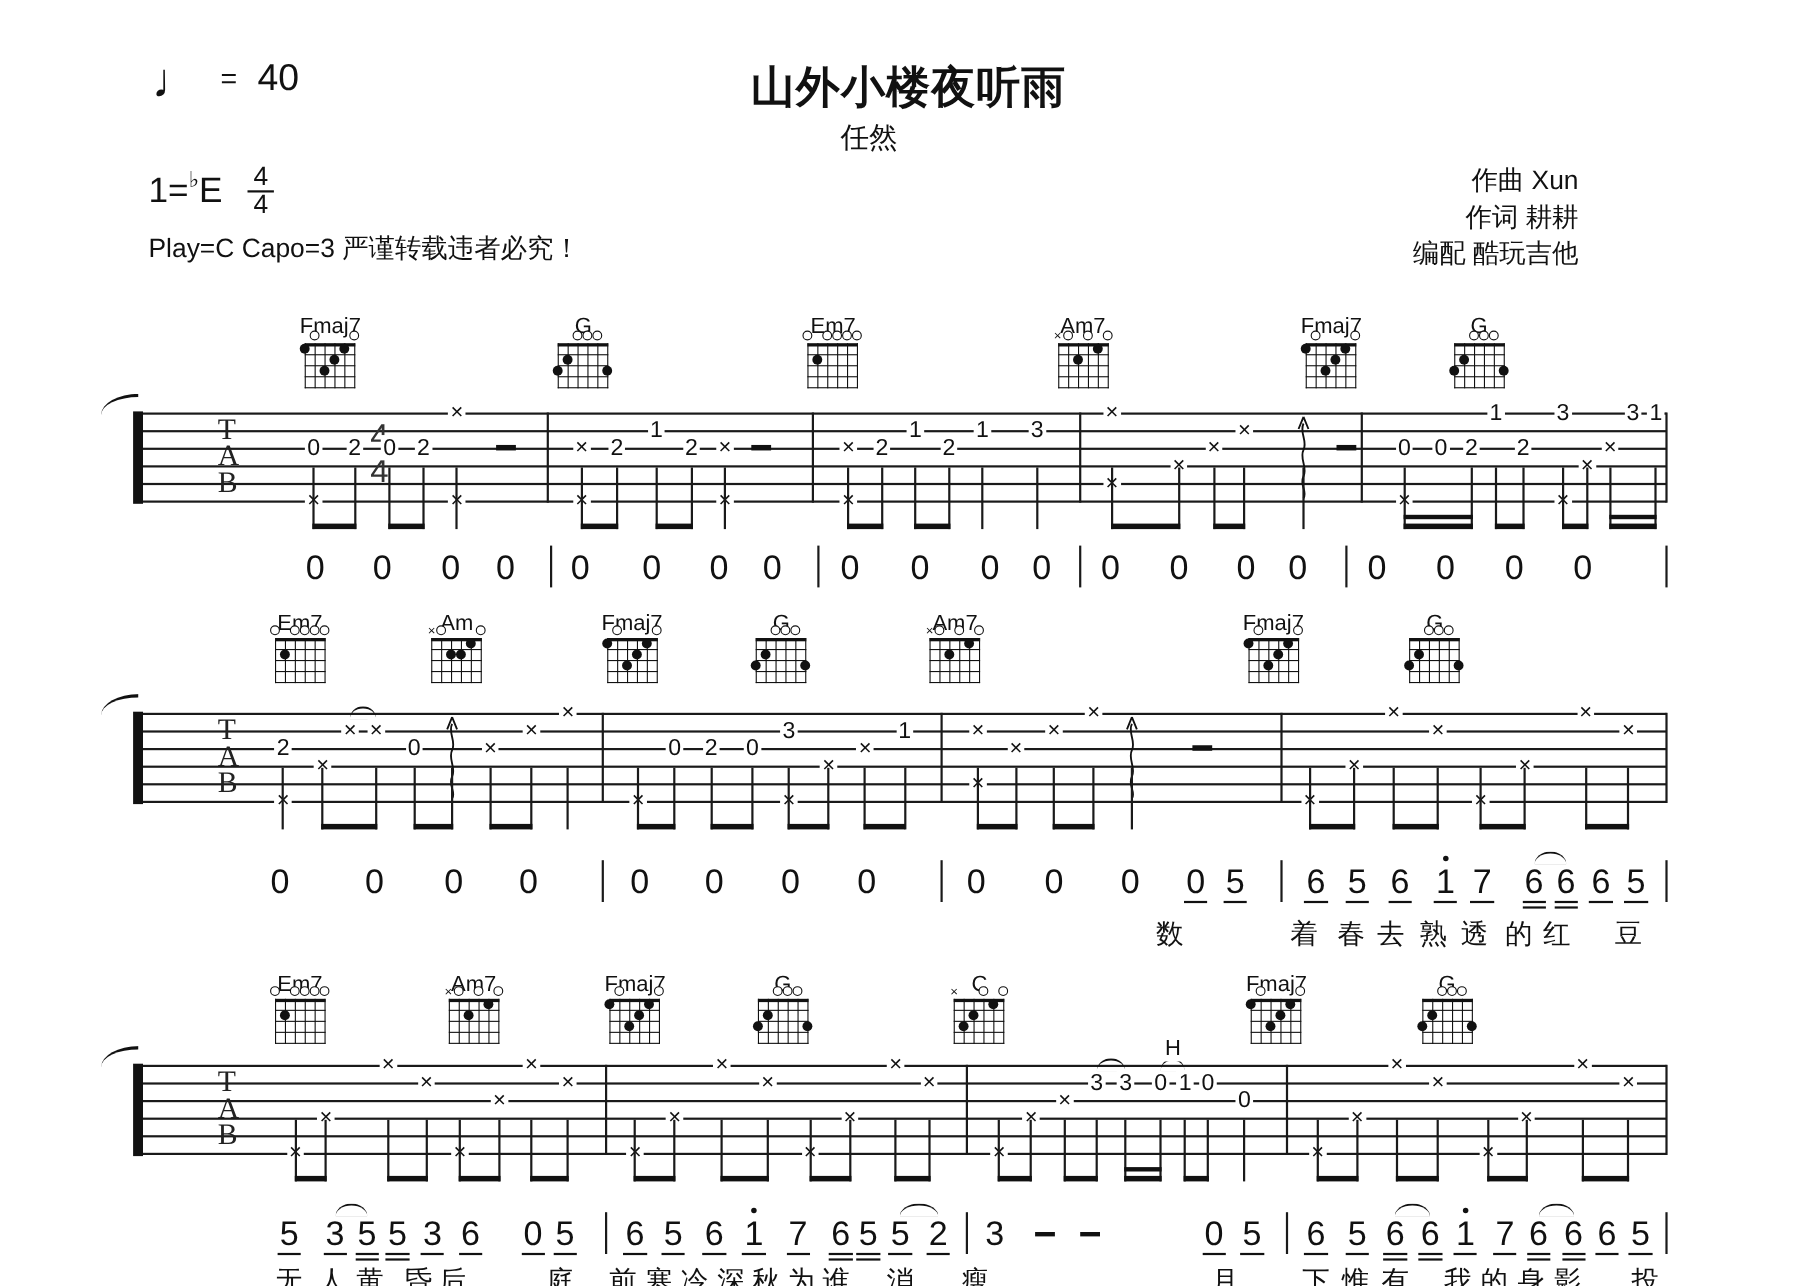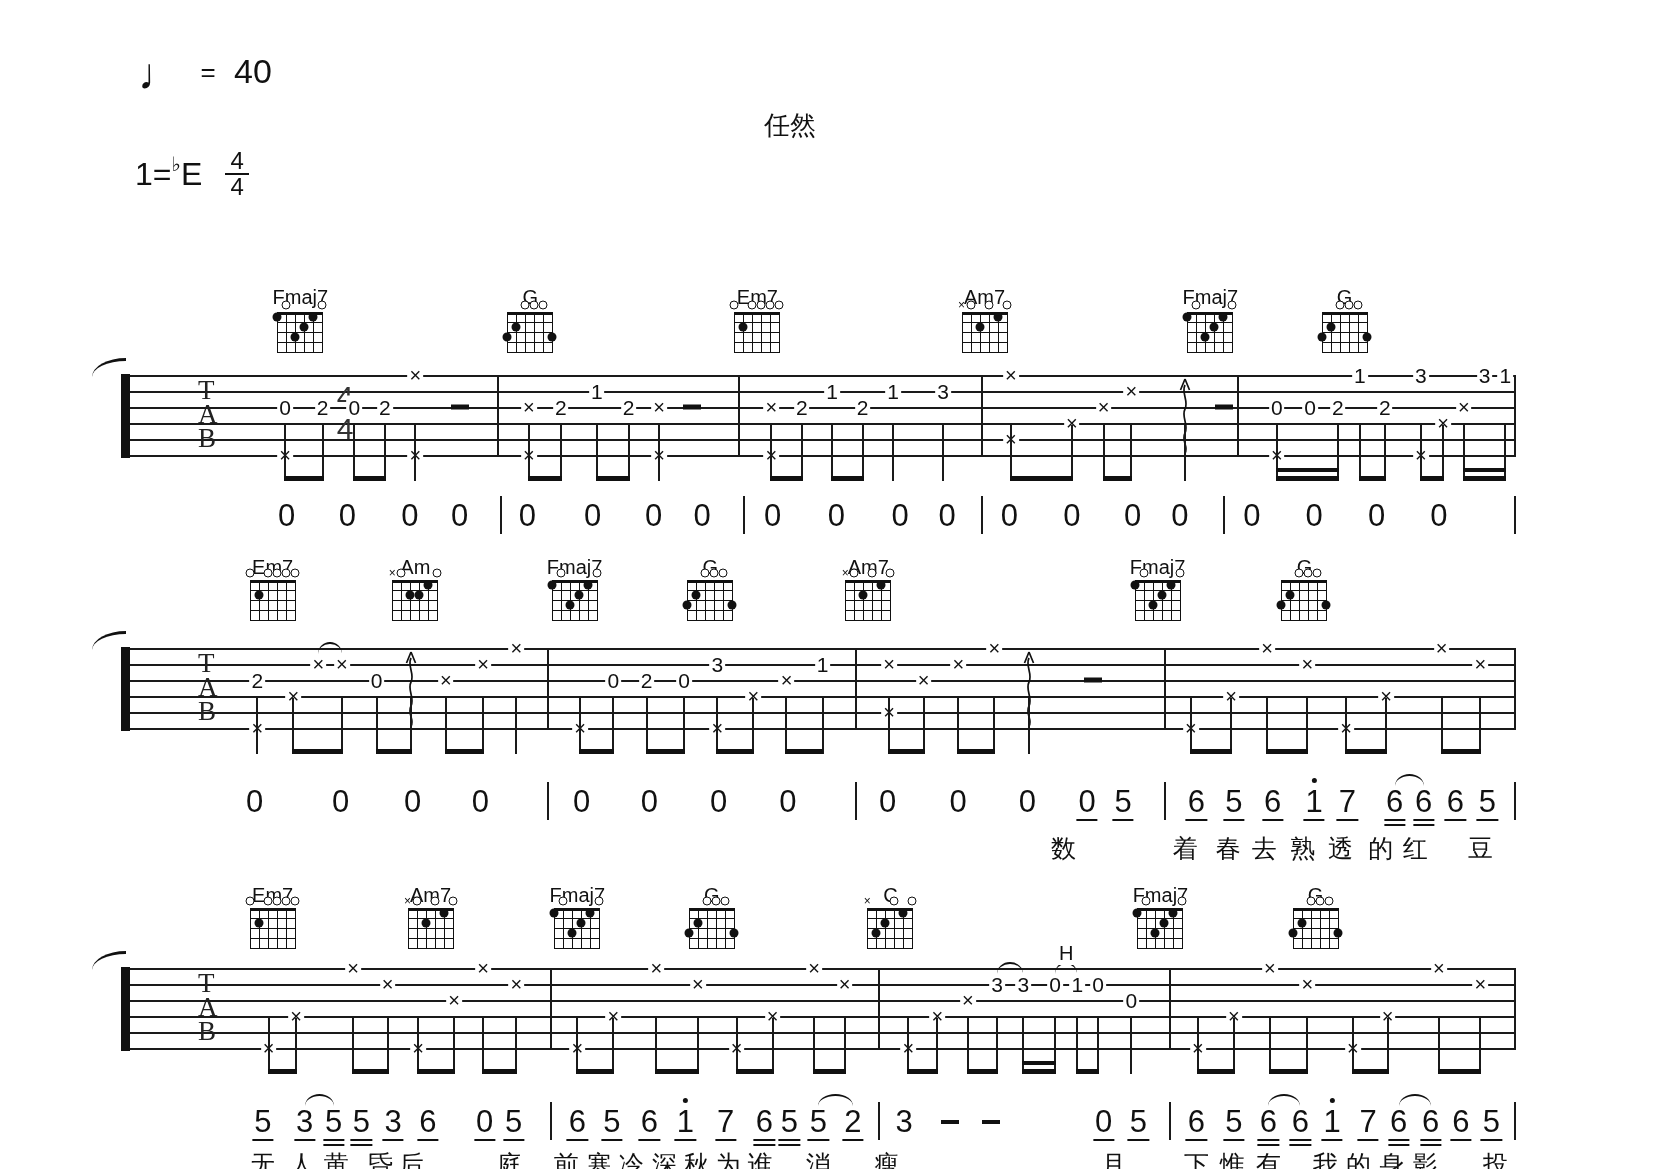--- a/index.html
+++ b/index.html
@@ -53,32 +53,39 @@
 <body>
 
 <div class="page">
 
   <div class="abs" style="left:138px;top:52px;">
     <span class="tempo-note">♩</span>
     <span class="tempo-eq" style="margin:0 14px;vertical-align:8px;">=</span>
     <span class="tempo-bpm" style="vertical-align:6px;">40</span>
   </div>
 
+  <div class="abs title" style="left:826px;top:52px;transform:translateX(-50%);">山外小楼夜听雨</div>
   <div class="abs artist" style="left:790px;top:108px;transform:translateX(-50%);">任然</div>
 
   <div class="abs keyline" style="left:135px;top:150px;">
     <span>1=</span><span class="key-flat">♭</span><span>E</span>
     <span class="frac">
       <span class="num">4</span>
       <span class="bar"></span>
       <span class="den">4</span>
     </span>
   </div>
 
+  <div class="abs playline" style="left:135px;top:210px;">Play=C  Capo=3  严谨转载违者必究！</div>
 
+  <div class="abs credits" style="right:218px;top:148px;">
+    <div>作曲 Xun</div>
+    <div>作词 耕耕</div>
+    <div>编配 酷玩吉他</div>
+  </div>
 
   <div id="score" class="abs" style="left:0;top:0;width:1653px;height:1169px;">
       <div class="cd-label" style="left: 300.355px; top: 286px;">Fmaj7</div>
       <div class="cd-line-v" style="left: 277.355px; top: 312px; height: 41px;"></div>
       <div class="cd-line-v" style="left: 286.355px; top: 312px; height: 41px;"></div>
       <div class="cd-line-v" style="left: 295.355px; top: 312px; height: 41px;"></div>
       <div class="cd-line-v" style="left: 304.355px; top: 312px; height: 41px;"></div>
       <div class="cd-line-v" style="left: 313.355px; top: 312px; height: 41px;"></div>
       <div class="cd-line-v" style="left: 322.355px; top: 312px; height: 41px;"></div>
       <div class="cd-nut" style="left: 277.355px; top: 312px; width: 46px;"></div>

